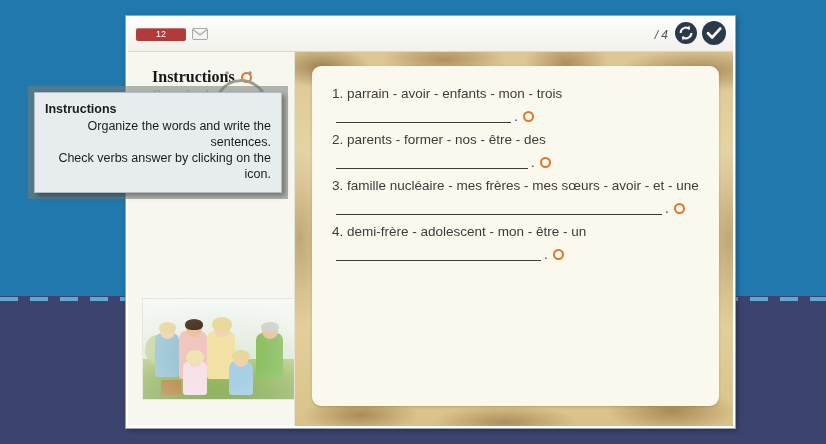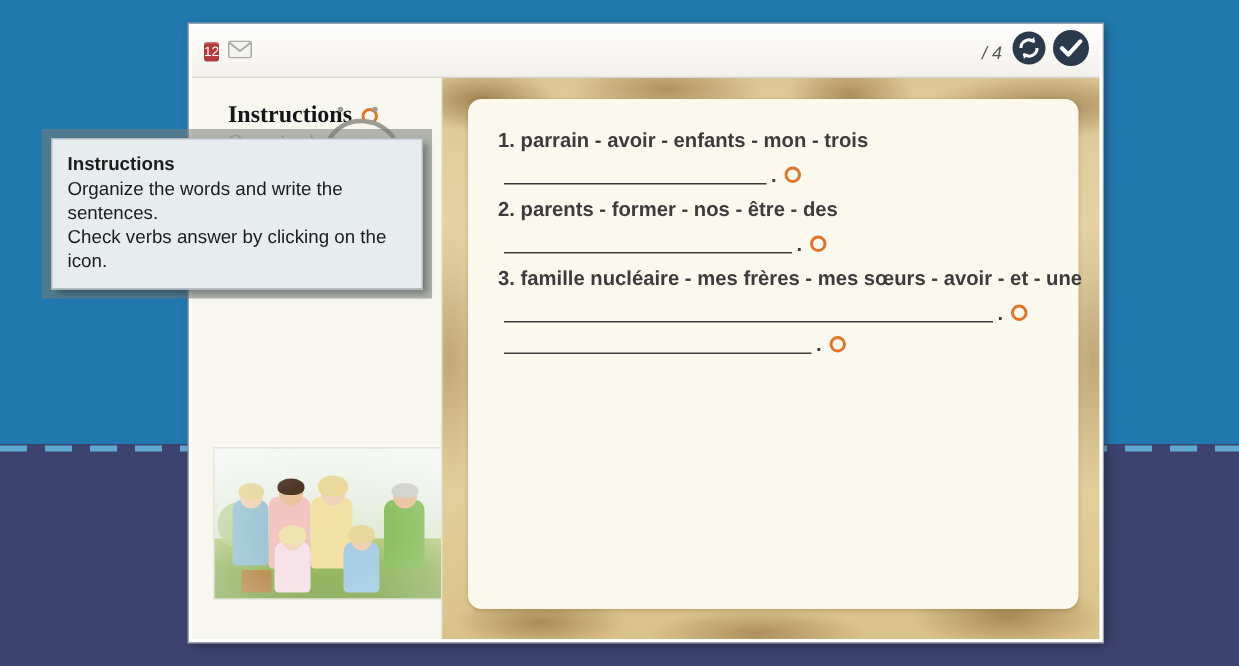--- a/index.html
+++ b/index.html
@@ -28,21 +28,21 @@
   #titlebar{
     position:absolute;left:0;top:0;width:100%;height:34px;
     background:linear-gradient(to bottom,#fdfdfb 0%,#f2f1ec 100%);
     border-bottom:1px solid #d9d7cf;
     box-sizing:border-box;
     display:flex;align-items:center;
   }
   #badge{
     margin-left:8px;
     background:#b33a3a;color:#fff;font-size:9px;font-weight:normal;
-    padding:1px 0;border-radius:2px;line-height:11px;
+    padding:1px 20px;border-radius:2px;line-height:11px;
     box-shadow:inset 0 1px 0 rgba(255,255,255,.3);
   }
   #envelope{margin-left:6px;display:block;}
   #app-title{
     margin-left:22px;font-size:14px;font-weight:bold;color:#1b1b1b;letter-spacing:.1px;
   }
   #title-right{margin-left:auto;display:flex;align-items:center;padding-right:6px;gap:3px;}
   #score{font-size:12px;color:#555;font-style:italic;margin-right:3px;}
   .circ-btn{display:block;cursor:pointer;}
 
@@ -94,21 +94,20 @@
       radial-gradient(ellipse 70px 30px at 6% 4%, rgba(110,72,28,.55), rgba(110,72,28,0) 70%),
       radial-gradient(ellipse 90px 26px at 34% 2%, rgba(120,80,30,.45), rgba(120,80,30,0) 70%),
       radial-gradient(ellipse 60px 34px at 62% 3%, rgba(125,85,35,.5), rgba(125,85,35,0) 70%),
       radial-gradient(ellipse 110px 30px at 92% 5%, rgba(115,75,28,.5), rgba(115,75,28,0) 72%),
       radial-gradient(ellipse 80px 26px at 15% 97%, rgba(118,78,30,.48), rgba(118,78,30,0) 72%),
       radial-gradient(ellipse 100px 24px at 48% 99%, rgba(110,72,28,.42), rgba(110,72,28,0) 72%),
       radial-gradient(ellipse 90px 30px at 86% 96%, rgba(120,80,32,.5), rgba(120,80,32,0) 72%),
       radial-gradient(ellipse 40px 120px at 1% 50%, rgba(120,80,32,.35), rgba(120,80,32,0) 75%),
       radial-gradient(ellipse 40px 120px at 99% 50%, rgba(120,80,32,.35), rgba(120,80,32,0) 75%),
       linear-gradient(to bottom,#dcc794 0%,#e8d7a8 35%,#e6d3a0 65%,#d9c28a 100%);
-    font-weight: bold;
   }
   #exercise-card{
     position:absolute;left:17px;top:14px;right:14px;bottom:20px;
     background:#fbf8ee;border-radius:9px;
     box-shadow:0 1px 3px rgba(90,60,20,.25);
     padding:18px 20px 0 20px;box-sizing:border-box;
   }
   .item{margin-bottom:7px;}
   .item-words{font-size:13.5px;color:#3c3c3c;line-height:19px;white-space:nowrap;}
   .answer-row{display:flex;align-items:center;margin-top:6px;padding-left:4px;gap:3px;}
@@ -123,21 +122,21 @@
   
   #tooltip{
     position:absolute;left:34px;top:92px;width:248px;
     background:#e7ecef;
     border:1px solid #b4bcc2;
     box-shadow:3px 3px 5px rgba(0,0,0,.35), 0 0 0 6px rgba(120,125,118,.55);
     padding:8px 10px 10px 10px;box-sizing:border-box;
     font-size:12.5px;color:#1c1c1c;line-height:16px;
   }
   #tooltip-title{font-weight:bold;margin-bottom:1px;}
-  #tooltip p{margin:0;}
+  #tooltip p{margin:0;text-align:right;}
 </style>
 </head>
 <body>
 
 <div id="bg-top"></div>
 <div id="bg-bottom"></div>
 <div id="bg-dash"></div>
 
 <div id="window">
 
@@ -254,20 +253,24 @@
             <span>famille nucléaire - mes frères - mes sœurs - avoir - et - une</span>
           </div>
           <div class="answer-row">
             <span class="blank" style="width:326px"></span>
             <span class="dot-period">.</span>
             <span class="chk"></span>
           </div>
         </div>
 
         <div class="item">
+          <div class="item-words">
+            <span>4.</span>
+            <span>demi-frère - adolescent - mon - être - un</span>
+          </div>
           <div class="answer-row">
             <span class="blank" style="width:205px"></span>
             <span class="dot-period">.</span>
             <span class="chk"></span>
           </div>
         </div>
 
       </div>
     </div>
   </div>

